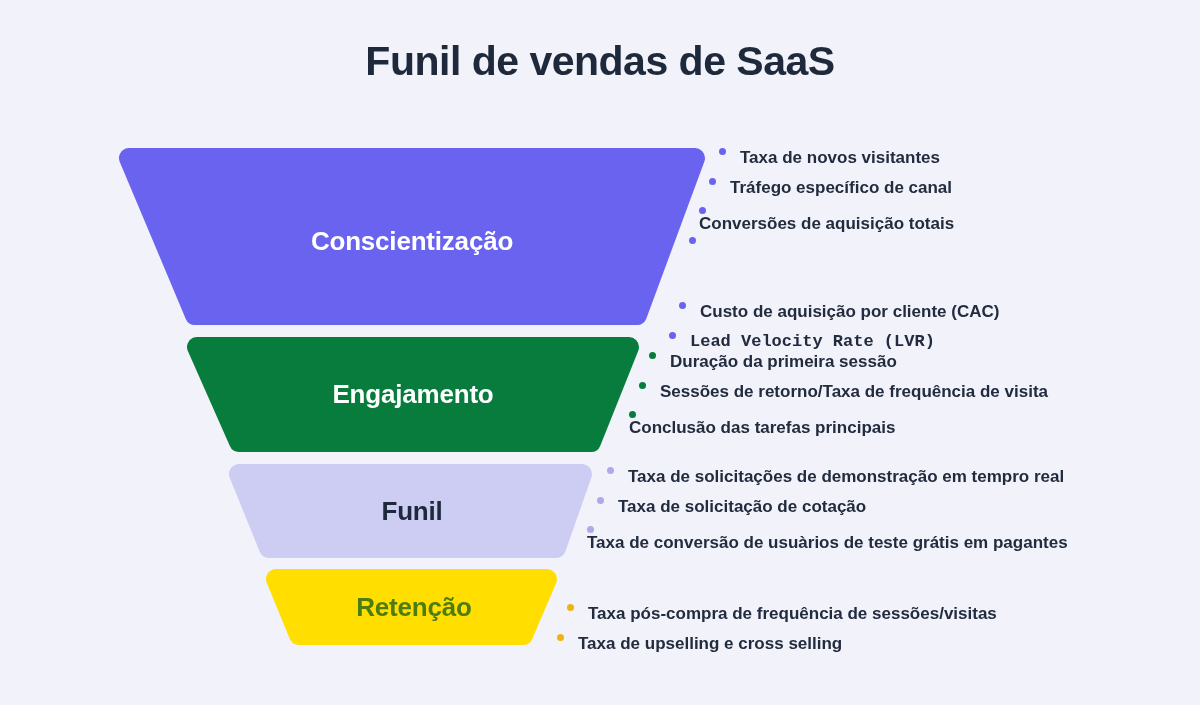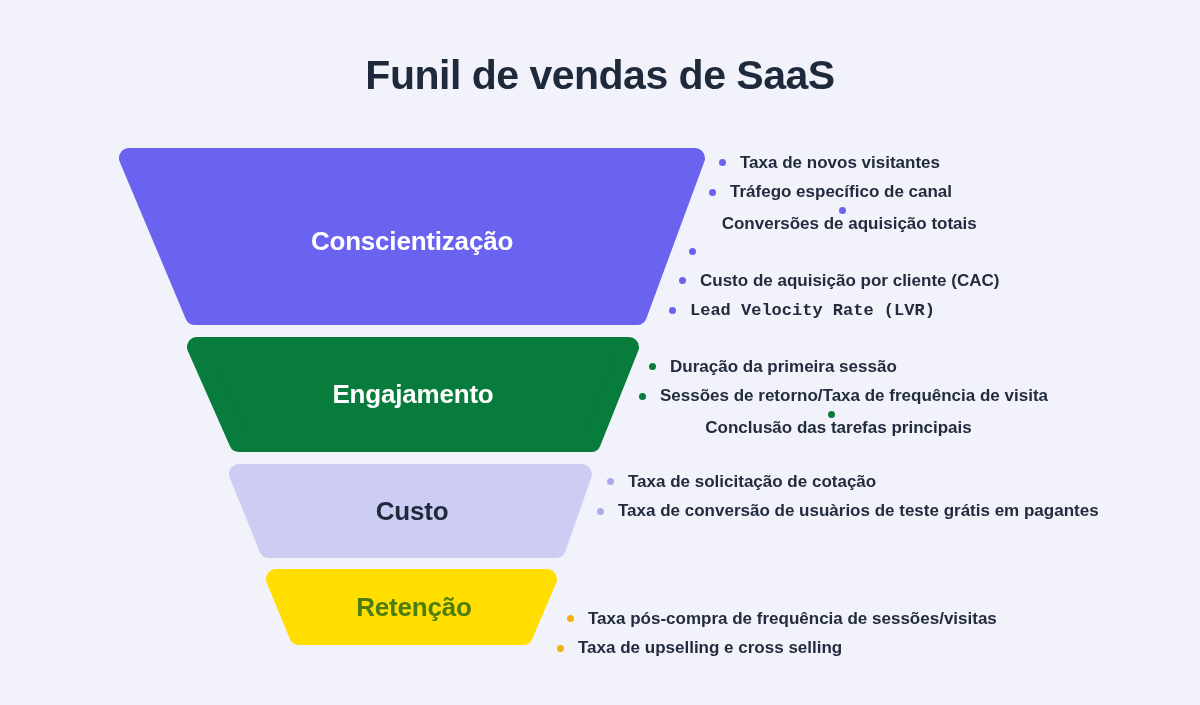--- a/index.html
+++ b/index.html
@@ -7,21 +7,21 @@
   body {
     font-family: "Liberation Sans", sans-serif;
     background: #F2F2FA;
     position: relative;
     overflow: hidden;
   }
   .canvas { position: absolute; inset: 0; width: 1200px; height: 705px; }
 
   .title {
     position: absolute;
-    top: 52px; left: 0; width: 1200px;
+    top: 38px; left: 0; width: 1200px;
     text-align: center;
     font-size: 41px;
     font-weight: 700;
     letter-spacing: -0.5px;
     color: #1E2A3B;
   }
 
   svg.funnel { position: absolute; top: 0; left: 0; width: 1200px; height: 705px; }
   svg.funnel path { stroke-width: 20; stroke-linejoin: round; }
 
@@ -37,31 +37,30 @@
   .stage-label.l2 { left: 413px; top: 394px; }
   .stage-label.l3 { left: 412px; top: 511px; }
   .stage-label.l4 { left: 414px; top: 607px; }
 
   ul.metrics {
     position: absolute;
     list-style: none;
   }
   ul.metrics li {
     display: flex;
-    align-items: center;
     height: 29.5px;
     font-size: 17px;
     font-weight: 700;
     color: #222C3E;
     white-space: nowrap;
   }
   ul.metrics li:nth-child(2) { margin-left: -10px; }
   ul.metrics li:nth-child(3) { margin-left: -20px; flex-direction: column; }
   ul.metrics li:nth-child(4) { margin-left: -30px; }
-  ul.metrics li:nth-child(5) { margin-left: -40px; }
+  ul.metrics li:nth-child(5) { margin-left: -40px; margin-top: 36px; }
   ul.metrics li:nth-child(6) { margin-left: -50px; font-family: Liberation Mono, monospace; }
   ul.metrics .dot {
     width: 7px; height: 7px;
     border-radius: 50%;
     margin-right: 14px;
     flex: 0 0 auto;
   }
   ul.metrics.m1 { left: 719px; top: 148px; }
   ul.metrics.m2 { left: 649px; top: 352px; }
   ul.metrics.m3 { left: 607px; top: 467px; }
@@ -76,21 +75,21 @@
 
   <svg class="funnel" viewBox="0 0 1200 705">
     <path d="M129,158 L695,158 L637,315 L195,315 Z" fill="#6963EF" stroke="#6963EF"></path>
     <path d="M197,347 L629,347 L591,442 L239,442 Z" fill="#087C3C" stroke="#087C3C"></path>
     <path d="M239,474 L582,474 L556,548 L269,548 Z" fill="#CDCCF3" stroke="#CDCCF3"></path>
     <path d="M276,579 L547,579 L523,635 L299,635 Z" fill="#FFDE00" stroke="#FFDE00"></path>
   </svg>
 
   <div class="stage-label l1" style="color: rgb(255, 255, 255);">Conscientização</div>
   <div class="stage-label l2" style="color: rgb(255, 255, 255);">Engajamento</div>
-  <div class="stage-label l3" style="color: rgb(30, 42, 59);">Custo</div>
+  <div class="stage-label l3" style="color: rgb(30, 42, 59);">Funil</div>
   <div class="stage-label l4" style="color: #4d7c0f;">Retenção</div>
 
   <ul class="metrics m1">
     <li>
       <span class="dot" style="background-color: rgb(105, 99, 239);"></span>
       <span>Taxa de novos visitantes</span>
     </li>
     <li>
       <span class="dot" style="background-color: rgb(105, 99, 239);"></span>
       <span>Tráfego específico de canal</span>
@@ -123,20 +122,24 @@
     </li>
     <li>
       <span class="dot" style="background-color: rgb(8, 124, 60);"></span>
       <span>Conclusão das tarefas principais</span>
     </li>
   </ul>
 
   <ul class="metrics m3">
     <li>
       <span class="dot" style="background-color: rgb(172, 171, 232);"></span>
+      <span>Taxa de solicitações de demonstração em tempro real</span>
+    </li>
+    <li>
+      <span class="dot" style="background-color: rgb(172, 171, 232);"></span>
       <span>Taxa de solicitação de cotação</span>
     </li>
     <li>
       <span class="dot" style="background-color: rgb(172, 171, 232);"></span>
       <span>Taxa de conversão de usuàrios de teste grátis em pagantes</span>
     </li>
   </ul>
 
   <ul class="metrics m4">
     <li>

